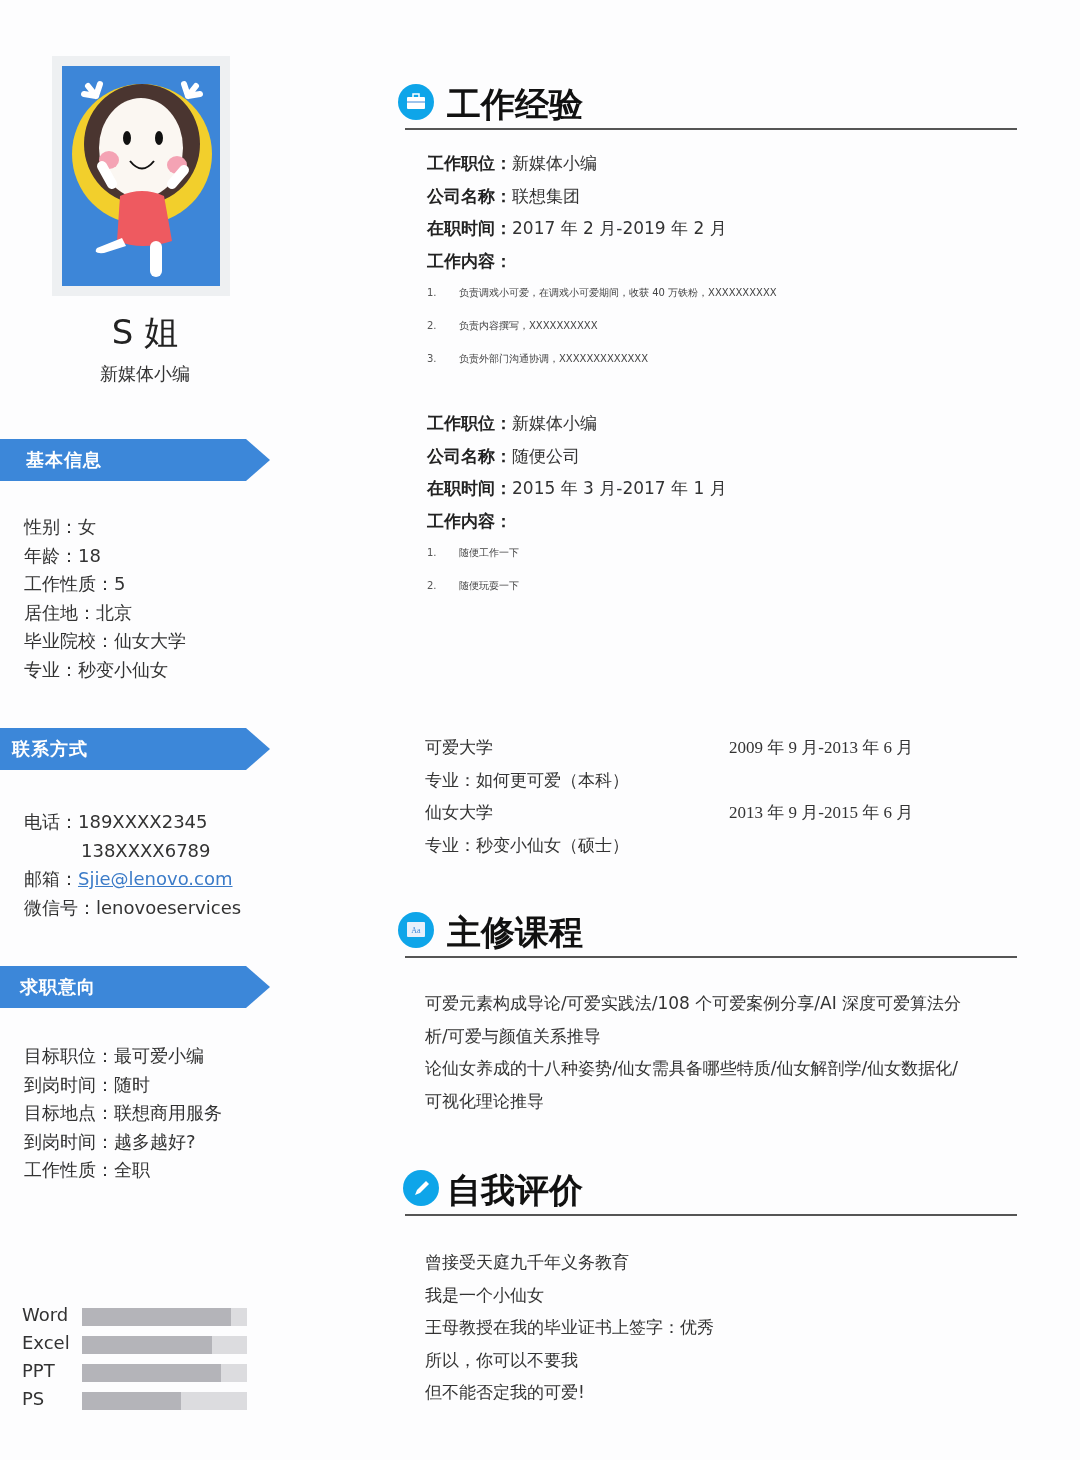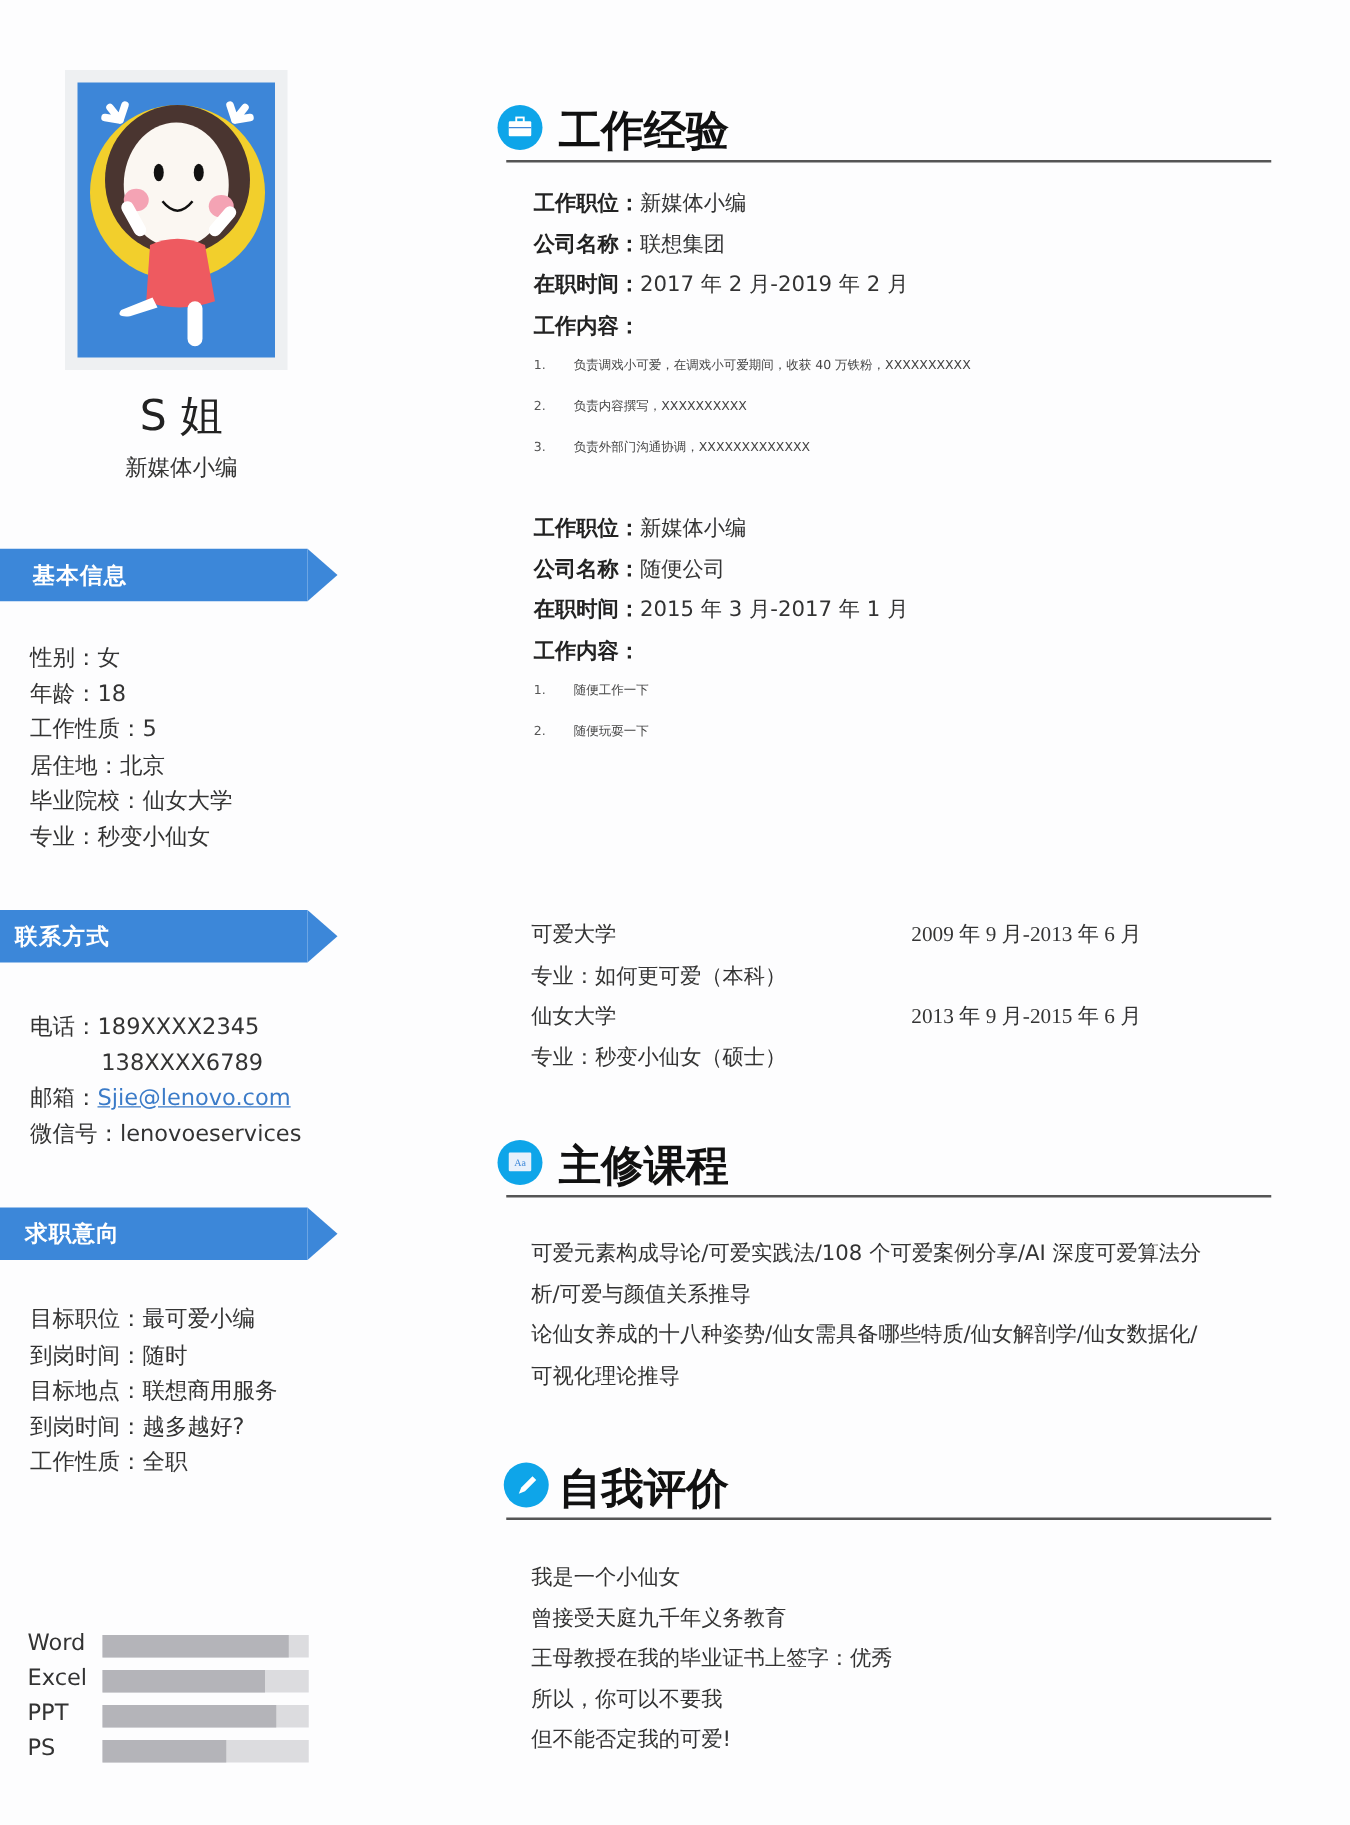--- a/index.html
+++ b/index.html
@@ -190,19 +190,19 @@
   <div class="sec-head" style="top:1168px;">
     <div class="sec-icon" style="left:8px;">
       <svg width="36" height="36" viewBox="0 0 36 36">
           <path d="M12 25 L14 20 L23 11 L26 14 L17 23 Z" fill="#fff"></path>
         </svg>
     </div>
     <div class="sec-title">自我评价</div>
     <div class="sec-rule"></div>
   </div>
   <div class="para" style="top:1246px;">
+    <div>曾接受天庭九千年义务教育</div>
     <div>我是一个小仙女</div>
-    <div>曾接受天庭九千年义务教育</div>
     <div>王母教授在我的毕业证书上签字：优秀</div>
     <div>所以，你可以不要我</div>
     <div>但不能否定我的可爱!</div>
   </div>
 </div>
 
 </body></html>

